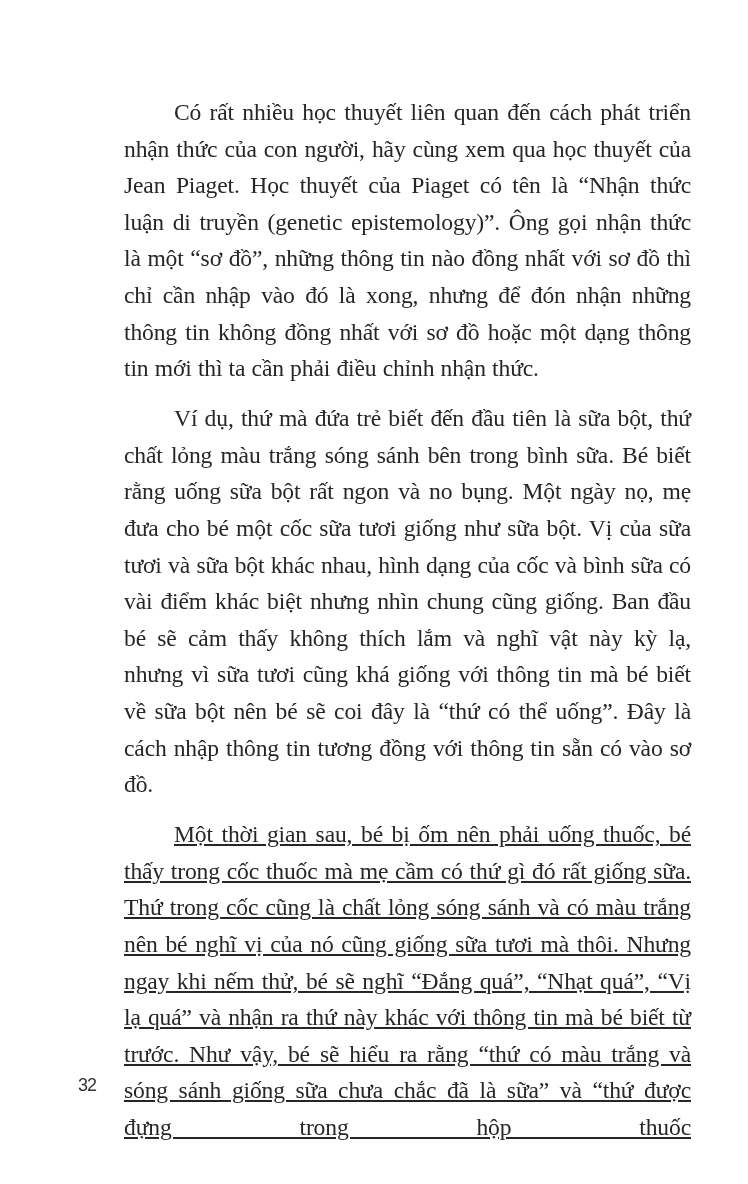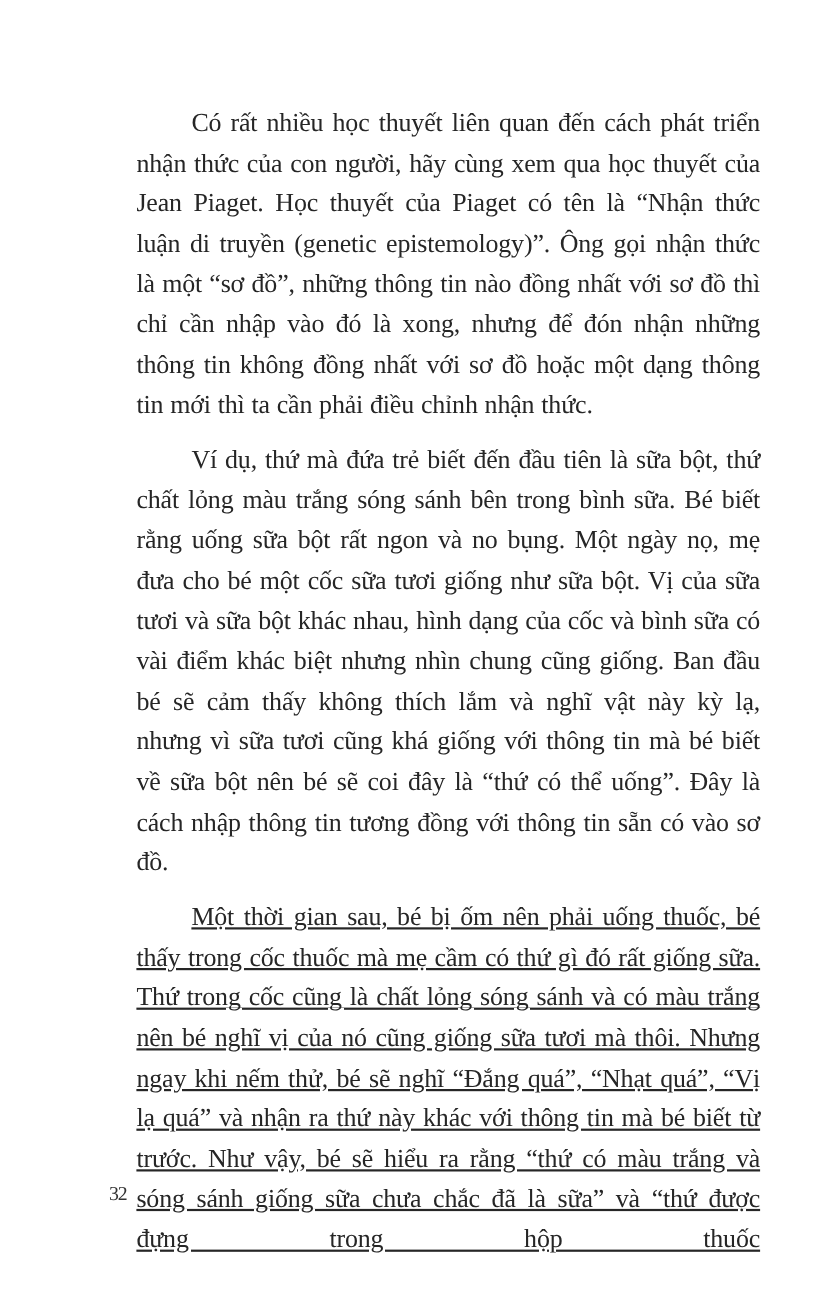--- a/index.html
+++ b/index.html
@@ -31,23 +31,23 @@
       margin: 0 0 13.5px 0;
       text-indent: 50px;
       text-align-last: left;
     }
     .page p.cont {
       text-align-last: justify;
       text-decoration: underline;
     }
     .page-number {
       position: absolute;
-      left: 99px;
+      left: 78px;
       top: 1075px;
-      font-family: Liberation Serif, serif;
+      font-family: Liberation Sans, sans-serif;
       font-size: 18px;
       color: #333333;
       letter-spacing: -1px;
     }
   </style>
 </head>
 <body>
 
 <div class="page">
   <p>Có rất nhiều học thuyết liên quan đến cách phát triển nhận thức của con người, hãy cùng xem qua học thuyết của Jean Piaget. Học thuyết của Piaget có tên là “Nhận thức luận di truyền (genetic epistemology)”. Ông gọi nhận thức là một “sơ đồ”, những thông tin nào đồng nhất với sơ đồ thì chỉ cần nhập vào đó là xong, nhưng để đón nhận những thông tin không đồng nhất với sơ đồ hoặc một dạng thông tin mới thì ta cần phải điều chỉnh nhận thức.</p>

